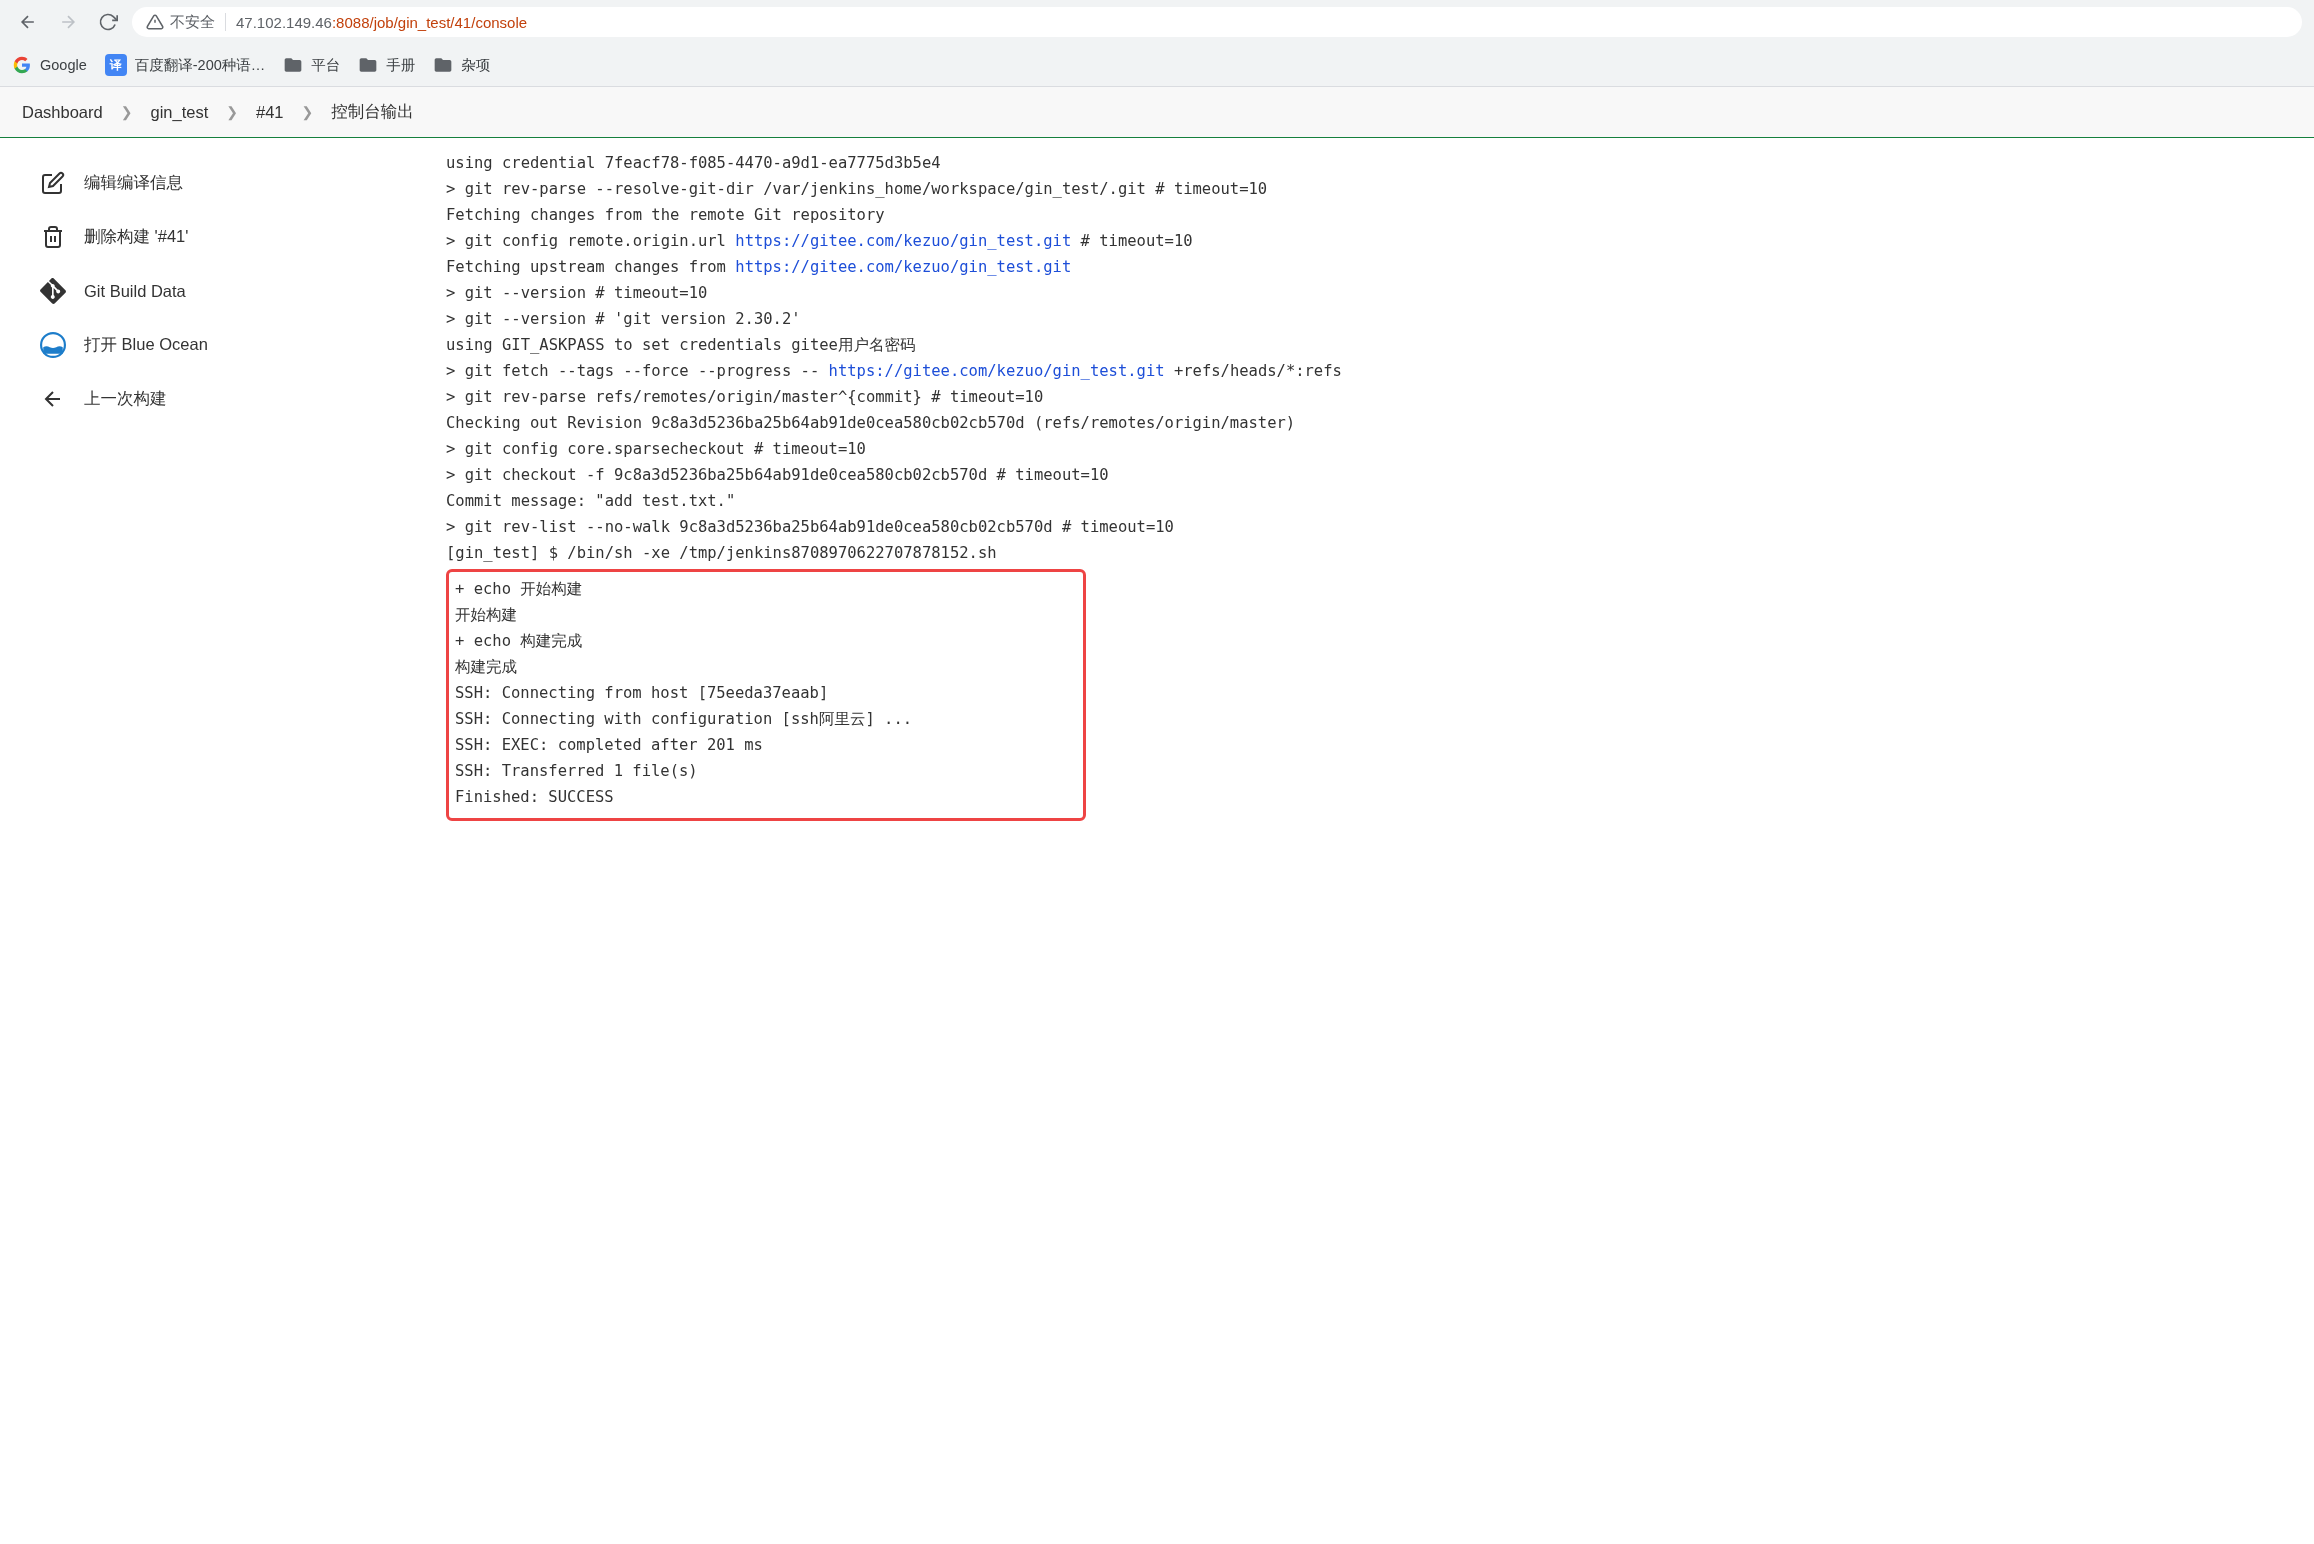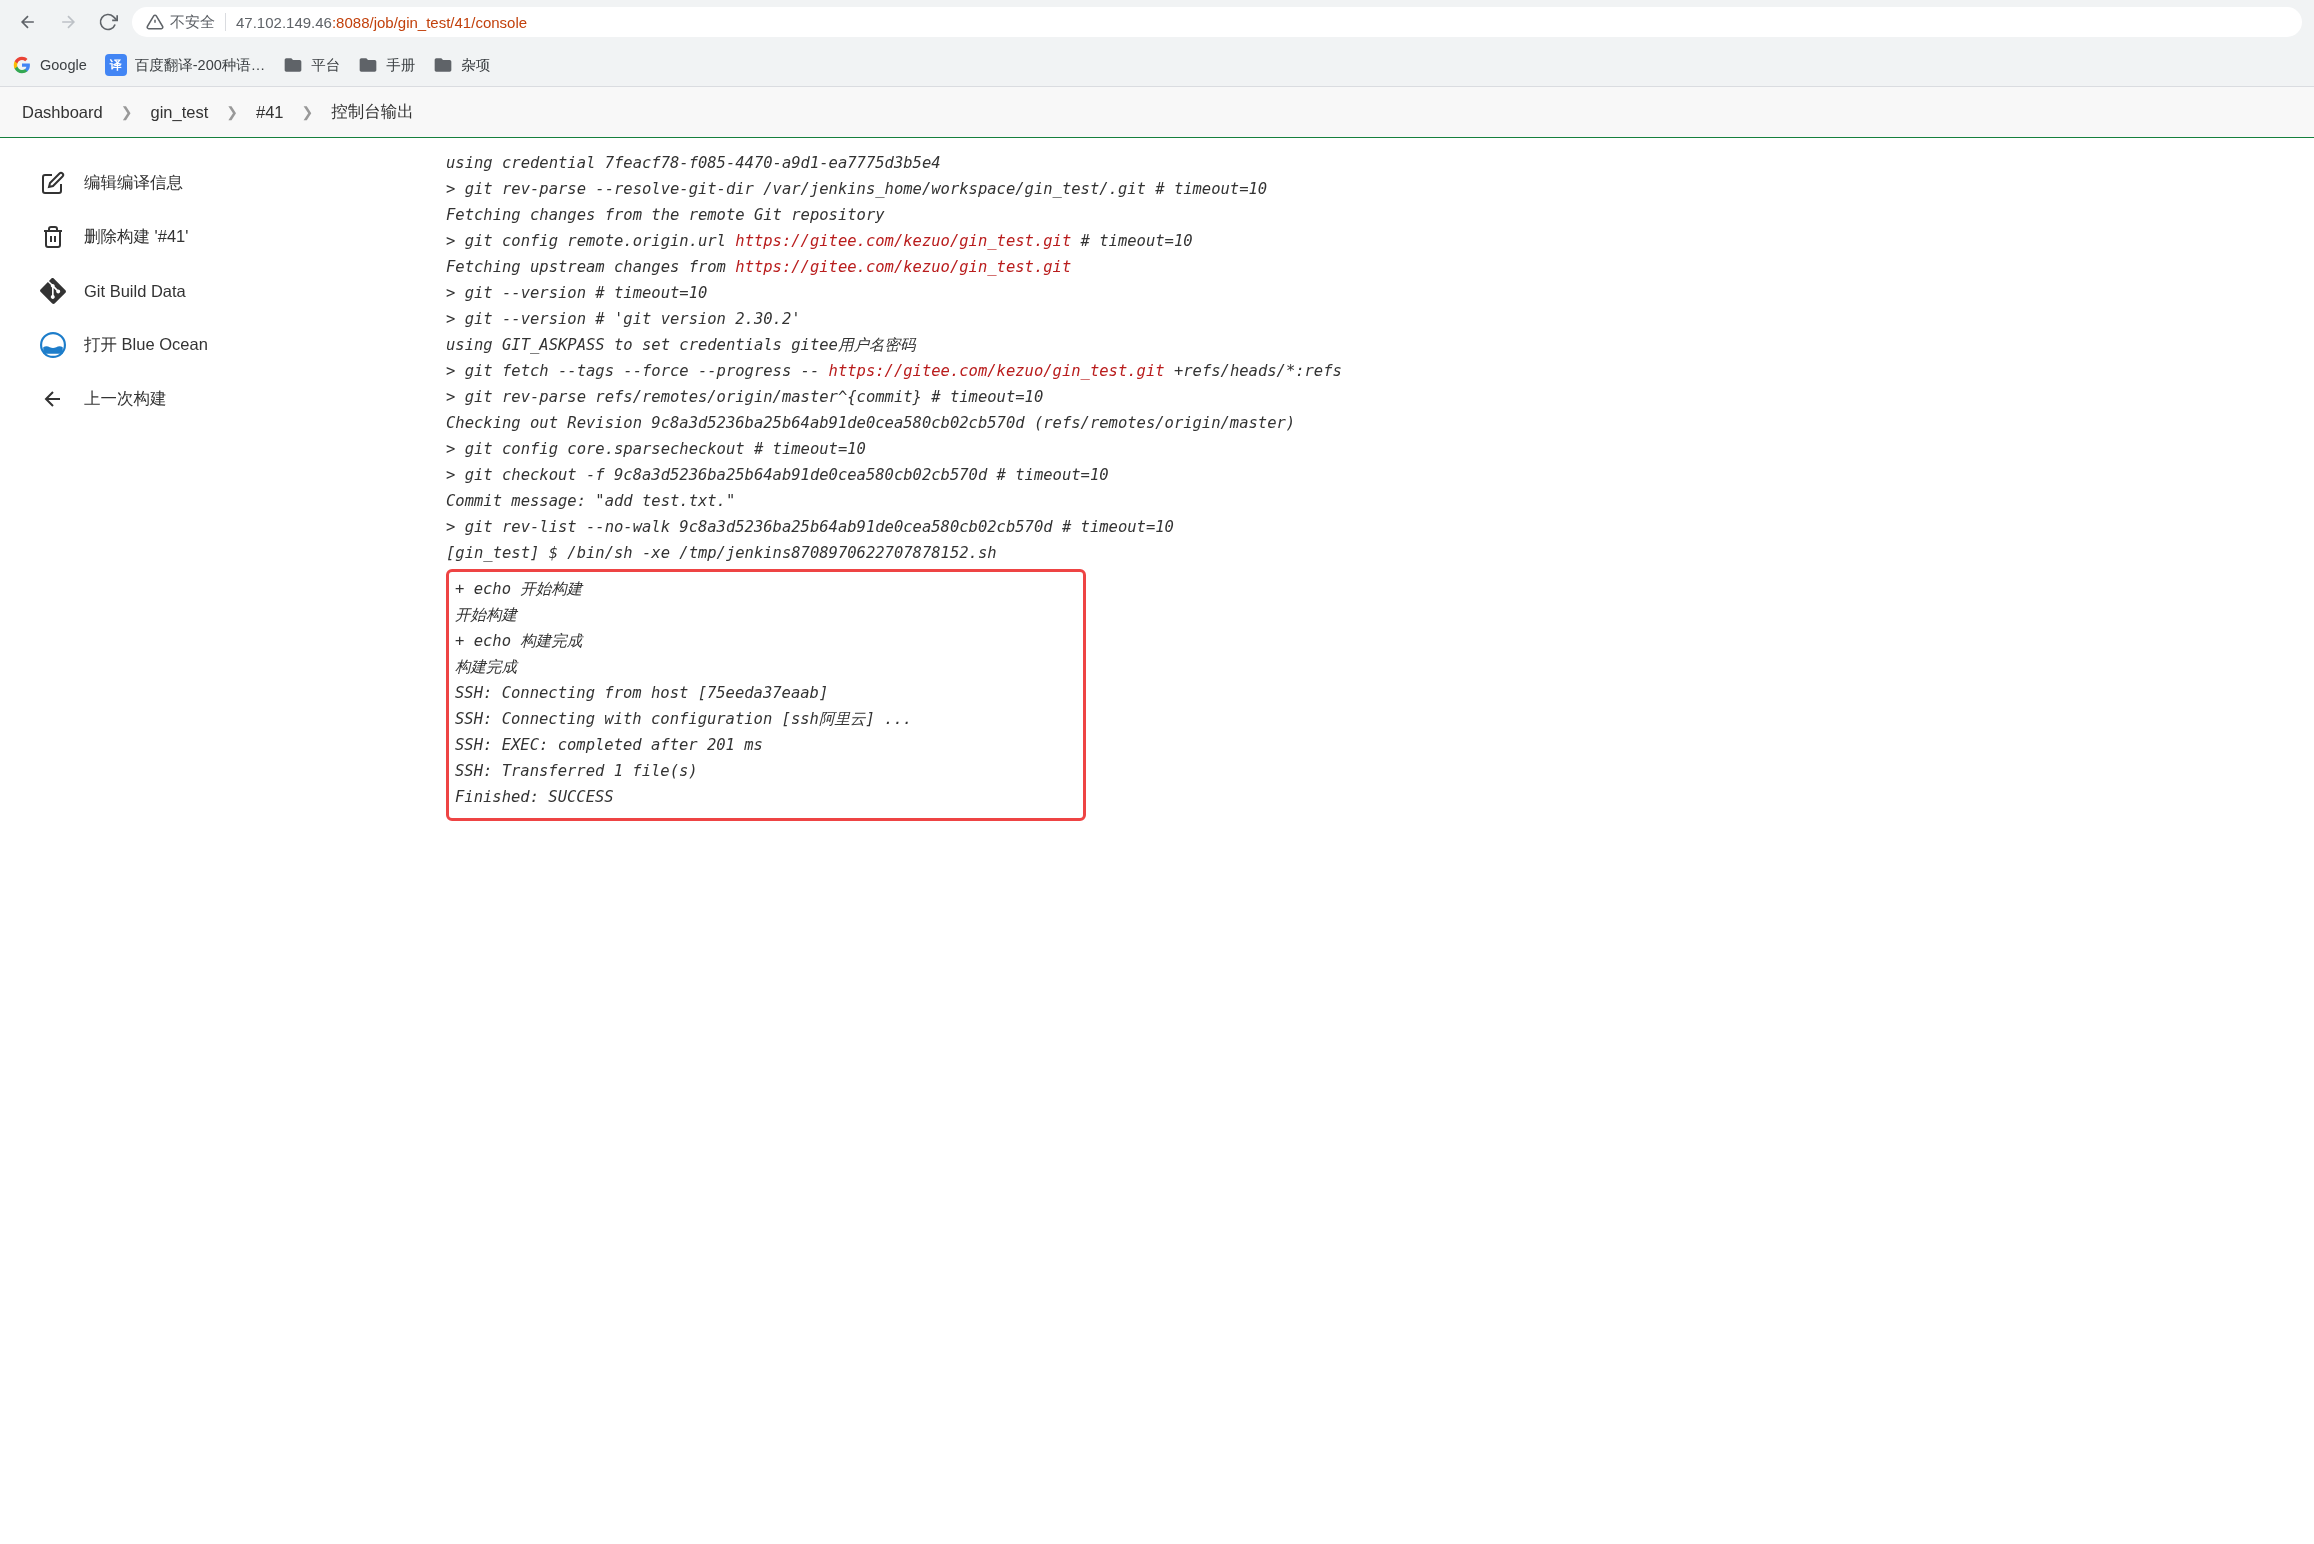--- a/index.html
+++ b/index.html
@@ -27,22 +27,22 @@
     .breadcrumb-bar a { color: #333; text-decoration: none; cursor: pointer; }
     .bc-sep { color: #999; font-size: 14px; }
     
     
     .main { display: flex; }
     .sidebar { width: 428px; padding: 18px 0; }
     .side-item { display: flex; align-items: center; gap: 18px; padding: 14px 40px; font-size: 16.5px; cursor: pointer; }
     .side-icon { width: 26px; height: 26px; display: flex; align-items: center; justify-content: center; color: #333; }
     .side-icon.ocean { color: #1d7dca; }
     
-    .console { flex: 1; padding: 12px 18px; font-family: ui-monospace, Menlo, Monaco, Consolas, monospace; font-size: 15.5px; line-height: 1.68; white-space: nowrap; overflow-x: hidden; color: #333; font-style: italic; }
-    .console a { color: #b91c1c; text-decoration: none; }
+    .console { flex: 1; padding: 12px 18px; font-family: ui-monospace, Menlo, Monaco, Consolas, monospace; font-size: 15.5px; line-height: 1.68; white-space: nowrap; overflow-x: hidden; color: #333; }
+    .console a { color: #1d4ed8; text-decoration: none; }
     .highlight-box { border: 3px solid #e44; border-radius: 6px; padding: 4px 6px 8px 6px; margin-top: 2px; display: inline-block; min-width: 640px; }
     
     svg { display: block; }
   </style>
 </head>
 <body>
 
 <div class="browser-chrome">
   <div class="nav-row">
     <div class="nav-btn">

